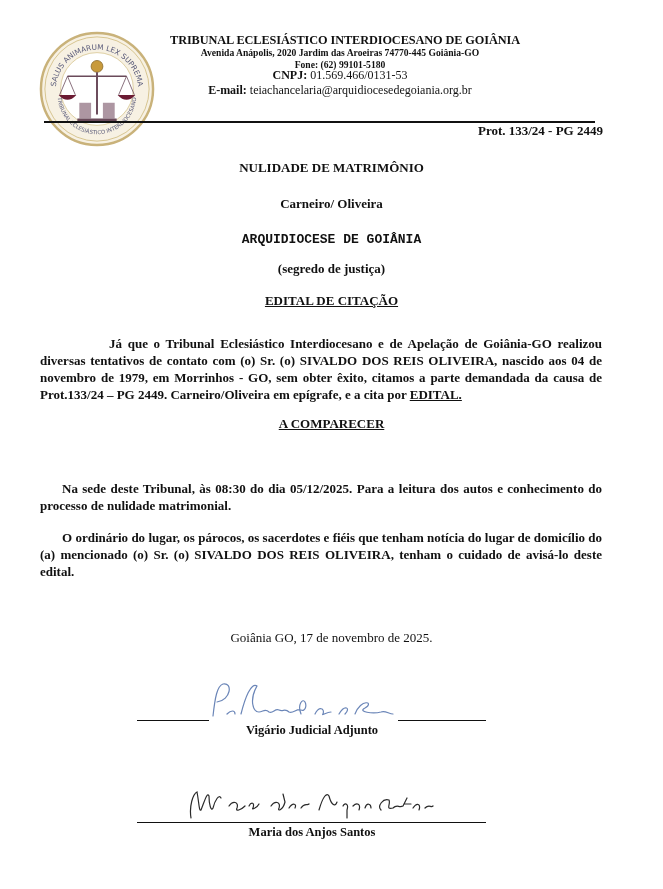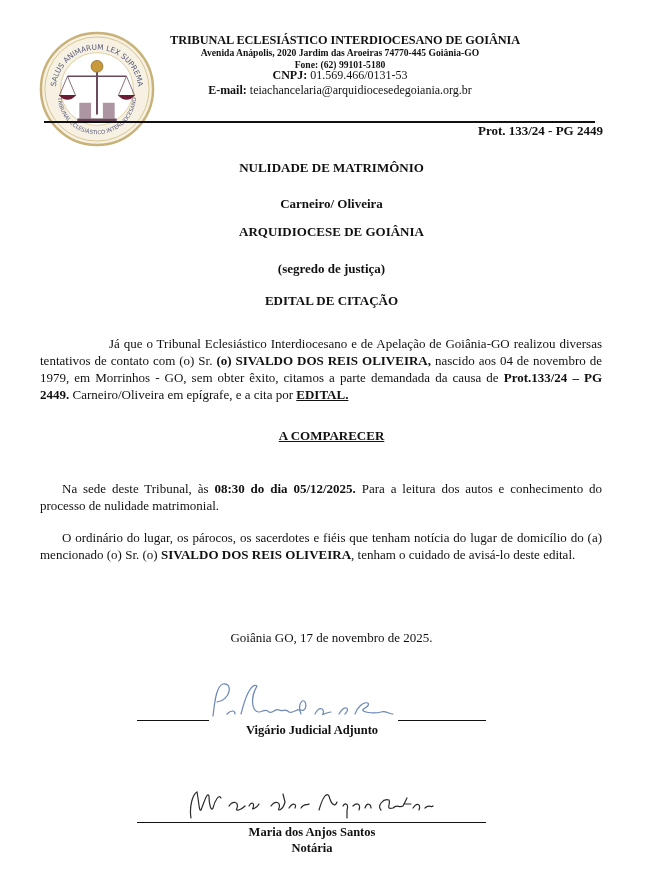--- a/index.html
+++ b/index.html
@@ -10,21 +10,21 @@
     .hdr { left:160px; width:360px; text-align:center; white-space:nowrap; }
     .hdr-title { top:33px; font-size:12.3px; font-weight:bold; letter-spacing:-0.1px;text-align:right; }
     .hdr-addr { top:47px; font-size:9.6px; font-weight:bold; }
     .hdr-fone { top:59px; font-size:9.6px; font-weight:bold; }
     .hdr-cnpj { top:68px; font-size:12px; }
     .hdr-mail { top:83px; font-size:12px; }
     .hdr-mail b, .hdr-cnpj b { font-weight:bold; }
     .rule { left:44px; top:121px; width:429px; height:1.5px; background:#111; }
     .prot { right:60px; top:123px; font-size:13px; font-weight:bold; }
     .center { left:40px; width:583px; text-align:center; font-weight:bold; font-size:13px; }
-    .para { left:40px; width:562px; font-size:13px; line-height:17px; text-align:justify; }
+    .para { left:40px; width:562px; font-size:13px; line-height:17px; text-align:justify;font-weight:bold; }
     .ind1 { text-indent:69px; }
     .ind2 { text-indent:22px; }
     .u { text-decoration:underline; }
     .sigline { height:1.2px; background:#111; }
     .sign { text-align:center; font-weight:bold; font-size:12.5px; line-height:16px; }
     .sigsvg { overflow:visible; }
   </style>
 </head>
 <body>
 
@@ -64,27 +64,27 @@
 <div class="abs hdr hdr-cnpj"><b>CNPJ:</b><span> 01.569.466/0131-53</span></div>
 <div class="abs hdr hdr-mail"><b>E-mail:</b><span> teiachancelaria@arquidiocesedegoiania.org.br</span></div>
 
 <div class="abs rule" style="left:44px; width:430px;"></div>
 <div class="abs rule" style="left:140px; width:455px;"></div>
 
 <div class="abs prot">Prot. 133/24 - PG 2449</div>
 
 <div class="abs center" style="top:160px;">NULIDADE DE MATRIMÔNIO</div>
 <div class="abs center" style="top:196px;">Carneiro/ Oliveira</div>
-<div class="abs center" style="top:224px;">ARQUIDIOCESE DE GOIÂNIA</div>
+<div class="abs center" style="top:232px;font-family:Liberation Mono, monospace;">ARQUIDIOCESE DE GOIÂNIA</div>
 <div class="abs center" style="top:261px;">(segredo de justiça)</div>
-<div class="abs center" style="top:293px;">EDITAL DE CITAÇÃO</div>
+<div class="abs center" style="top:293px;text-decoration:underline;">EDITAL DE CITAÇÃO</div>
 
 <div class="abs para ind1" style="top:335px;"><span>Já que o Tribunal Eclesiástico Interdiocesano e de Apelação de Goiânia-GO realizou diversas tentativos de contato com (o) Sr. </span><b>(o) SIVALDO DOS REIS OLIVEIRA,</b><span> nascido aos 04 de novembro de 1979, em Morrinhos - GO, sem obter êxito, citamos a parte demandada da causa de </span><b>Prot.133/24 – PG 2449.</b><span> Carneiro/Oliveira  em epígrafe, e a cita por </span><b class="u">EDITAL.</b></div>
 
-<div class="abs center u" style="top:428px;text-decoration:underline;">A COMPARECER</div>
+<div class="abs center u" style="top:416px;text-decoration:underline;">A COMPARECER</div>
 
 <div class="abs para ind2" style="top:480px;"><span>Na sede deste Tribunal, às </span><b>08:30 do dia 05/12/2025.</b><span> Para a leitura dos autos e conhecimento do processo de nulidade matrimonial.</span></div>
 
 <div class="abs para ind2" style="top:529px;"><span>O ordinário do lugar, os párocos, os sacerdotes e fiéis que tenham notícia do lugar de domicílio do (a) mencionado (o) Sr. (o) </span><b>SIVALDO DOS REIS OLIVEIRA</b><span>, tenham o cuidado de avisá-lo deste edital.</span></div>
 
 <div class="abs" style="left:40px; width:583px; top:630px; text-align:center; font-size:13px;">Goiânia GO, 17 de novembro  de 2025.</div>
 
 <svg class="abs sigsvg" style="left:205px; top:678px;" width="190" height="45">
   <path d="M8 38 C 10 20, 12 8, 18 6 C 28 4, 26 22, 12 24 M22 36 C 26 32, 30 32, 30 36 M36 36 C 40 20, 46 4, 52 8 M52 8 C 44 22, 48 34, 54 34 C 58 34, 60 30, 64 34 C 68 36, 70 30, 74 32 C 78 34, 80 30, 84 34 C 88 36, 92 30, 96 32 C 100 34, 102 28, 100 24 C 98 20, 92 26, 96 36 M110 36 C 114 28, 120 30, 118 36 C 116 38, 122 34, 126 34 M134 36 C 140 26, 146 30, 140 36 M150 36 C 156 20, 170 24, 160 30 C 152 34, 168 36, 176 34 C 180 32, 184 36, 188 36" fill="none" stroke="#6b86b8" stroke-width="1.2" stroke-linecap="round"></path>
 </svg>
@@ -93,14 +93,13 @@
 <div class="abs sign" style="left:137px; width:350px; top:722px;">
   <div>Vigário Judicial Adjunto</div>
 </div>
 
 <svg class="abs sigsvg" style="left:185px; top:782px;" width="250" height="40">
   <path d="M6 36 C 4 24, 8 12, 12 10 C 14 20, 14 30, 16 28 C 20 18, 22 10, 24 14 C 24 22, 26 30, 28 26 C 30 18, 34 12, 36 16 M44 24 C 48 18, 54 20, 52 26 C 50 30, 56 28, 60 24 M64 24 C 66 20, 70 20, 68 26 C 66 28, 72 26, 74 22 M86 24 C 90 18, 96 20, 94 26 C 92 30, 98 28, 100 20 L 98 12 M104 26 C 108 20, 112 22, 110 26 M116 26 C 120 20, 122 24, 124 22 M134 28 C 138 14, 142 10, 144 14 C 146 22, 150 26, 152 20 M158 24 C 160 20, 164 22, 162 28 L 162 36 M168 24 C 172 20, 176 22, 174 28 M180 26 C 182 20, 186 22, 186 26 M196 28 C 192 24, 198 16, 204 18 C 206 22, 200 28, 208 26 C 212 22, 214 26, 218 24 L 222 16 M220 22 L 226 22 M228 26 C 232 20, 236 22, 234 28 M240 26 C 244 22, 246 26, 248 24" fill="none" stroke="#2a2a2a" stroke-width="1.2" stroke-linecap="round"></path>
 </svg>
 <div class="abs sigline" style="left:137px; width:349px; top:822px;"></div>
 <div class="abs sign" style="left:137px; width:350px; top:824px;">
   <div>Maria dos Anjos Santos</div>
-  <div>Notária</div>
 </div>
 
 </body></html>

